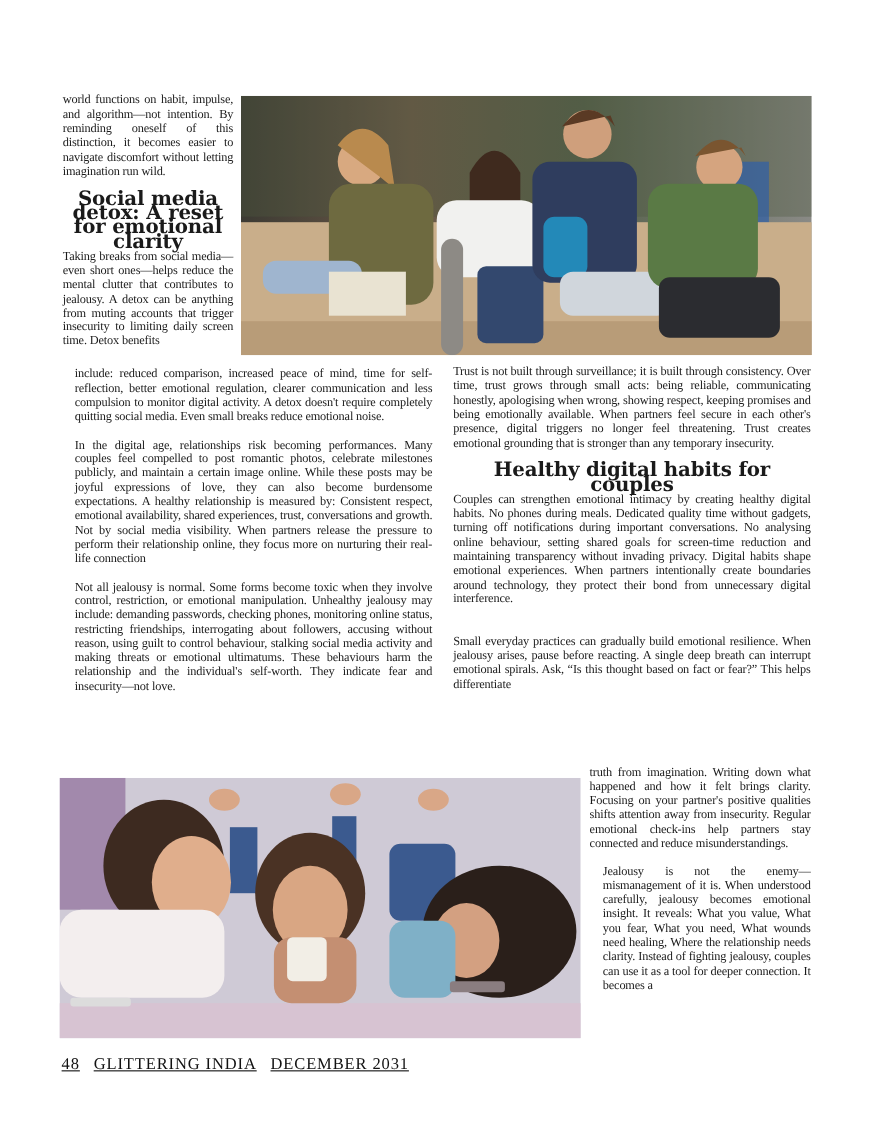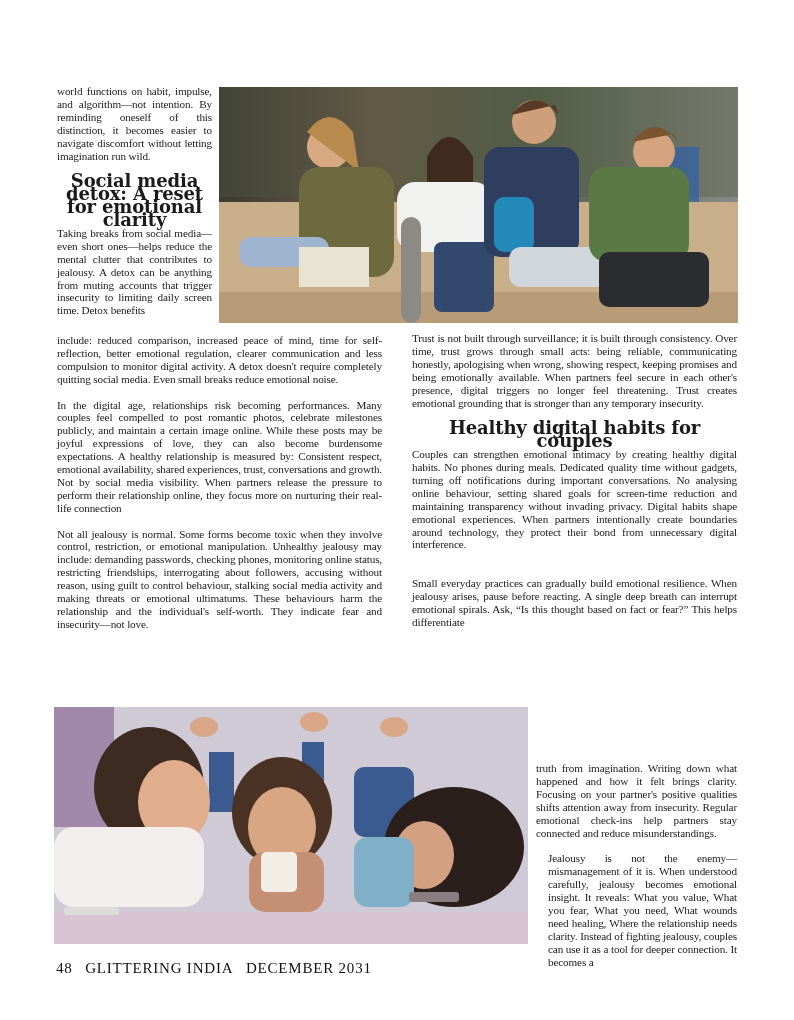--- a/index.html
+++ b/index.html
@@ -6,21 +6,21 @@
   body { width:794px; height:1020px; position:relative; overflow:hidden;
          font-family:"DejaVu Serif", "Liberation Serif", serif; color:#1a1a1a; }
   .txt { position:absolute; font-size:11.2px; line-height:12.9px; text-align:justify; letter-spacing:-0.15px; }
   .txt p { margin:0;font-family:Liberation Serif, serif; }
   .txt p + p { margin-top:12.9px;margin-left:12px; }
   .txt h3 { margin:0; font-size:18px; line-height:12.9px; font-weight:bold; text-align:center; }
   .gap { height:12.9px; }
   .photo { position:absolute; overflow:hidden; }
   .footer { position:absolute; left:56px; top:960px; font-family:"Liberation Serif", serif;
             font-size:15px; letter-spacing:0.8px; color:#111; white-space:nowrap; }
-  .footer span { margin-right:8px; }
+  .footer span { margin-right:8px;text-decoration:underline; }
 </style>
 </head>
 <body>
 
 <div class="txt" style="left:57px; top:85px; width:155px;">
   <p>world functions on habit, impulse, and algorithm—not intention. By reminding oneself of this distinction, it becomes easier to navigate discomfort without letting imagination run wild.</p>
   <div class="gap"></div>
   <h3>Social media detox: A reset for emotional clarity</h3>
   <p style="margin-top:0">Taking breaks from social media—even short ones—helps reduce the mental clutter that contributes to jealousy. A detox can be anything from muting accounts that trigger insecurity to limiting daily screen time. Detox benefits</p>
 </div>
@@ -60,38 +60,38 @@
     <rect x="275" y="110" width="40" height="55" rx="10" fill="#2389b8"></rect>
     <rect x="290" y="160" width="100" height="40" rx="12" fill="#d0d6dc"></rect>
 
     <circle cx="435" cy="65" r="21" fill="#d5a47f"></circle>
     <path d="M413 55 q24 -30 46 0 l-4 -8 z" fill="#7a5530"></path>
     <rect x="370" y="80" width="100" height="95" rx="18" fill="#5a7a45"></rect>
     <rect x="380" y="165" width="110" height="55" rx="10" fill="#2b2c30"></rect>
   </svg>
 </div>
 
-<div class="txt" style="left:57px; top:334px; width:325px;">
+<div class="txt" style="left:68px; top:334px; width:325px;">
   <p>include: reduced comparison, increased peace of mind, time for self-reflection, better emotional regulation, clearer communication and less compulsion to monitor digital activity. A detox doesn't require completely quitting social media. Even small breaks reduce emotional noise.</p>
   <div class="gap"></div>
   <p style="margin-top:0">In the digital age, relationships risk becoming performances. Many couples feel compelled to post romantic photos, celebrate milestones publicly, and maintain a certain image online. While these posts may be joyful expressions of love, they can also become burdensome expectations. A healthy relationship is measured by: Consistent respect, emotional availability, shared experiences, trust, conversations and growth. Not by social media visibility. When partners release the pressure to perform their relationship online, they focus more on nurturing their real-life connection</p>
   <div class="gap"></div>
   <p style="margin-top:0">Not all jealousy is normal. Some forms become toxic when they involve control, restriction, or emotional manipulation. Unhealthy jealousy may include: demanding passwords, checking phones, monitoring online status, restricting friendships, interrogating about followers, accusing without reason, using guilt to control behaviour, stalking social media activity and making threats or emotional ultimatums. These behaviours harm the relationship and the individual's self-worth. They indicate fear and insecurity—not love.</p>
 </div>
 
 <div class="txt" style="left:412px; top:332px; width:325px;">
   <p>Trust is not built through surveillance; it is built through consistency. Over time, trust grows through small acts: being reliable, communicating honestly, apologising when wrong, showing respect, keeping promises and being emotionally available. When partners feel secure in each other's presence, digital triggers no longer feel threatening. Trust creates emotional grounding that is stronger than any temporary insecurity.</p>
   <div class="gap"></div>
   <h3>Healthy digital habits for couples</h3>
   <p style="margin-top:0">Couples can strengthen emotional intimacy by creating healthy digital habits. No phones during meals. Dedicated quality time without gadgets, turning off notifications during important conversations. No analysing online behaviour, setting shared goals for screen-time reduction and maintaining transparency without invading privacy. Digital habits shape emotional experiences. When partners intentionally create boundaries around technology, they protect their bond from unnecessary digital interference.</p>
   <div class="gap"></div>
   <p style="margin-top:13px">Small everyday practices can gradually build emotional resilience. When jealousy arises, pause before reacting. A single deep breath can interrupt emotional spirals. Ask, “Is this thought based on fact or fear?” This helps differentiate</p>
 </div>
 
-<div class="txt" style="left:536px; top:762px; width:201px;">
+<div class="txt" style="left:536px; top:696px; width:201px;">
   <p>truth from imagination. Writing down what happened and how it felt brings clarity. Focusing on your partner's positive qualities shifts attention away from insecurity. Regular emotional check-ins help partners stay connected and reduce misunderstandings.</p>
   <p>Jealousy is not the enemy—mismanagement of it is. When understood carefully, jealousy becomes emotional insight. It reveals: What you value, What you fear, What you need, What wounds need healing, Where the relationship needs clarity. Instead of fighting jealousy, couples can use it as a tool for deeper connection. It becomes a</p>
 </div>
 
 <div class="photo" style="left:54px; top:707px; width:474px; height:237px;" title="Three girls lying on a bed looking at their smartphones together">
   <svg width="474" height="237" viewBox="0 0 474 237" xmlns="http://www.w3.org/2000/svg">
     <rect width="474" height="237" fill="#cfcad6"></rect>
     <rect x="0" y="0" width="60" height="120" fill="#8e6e9a" opacity="0.7"></rect>
     <rect x="0" y="205" width="474" height="32" fill="#d7c3d2"></rect>
 

